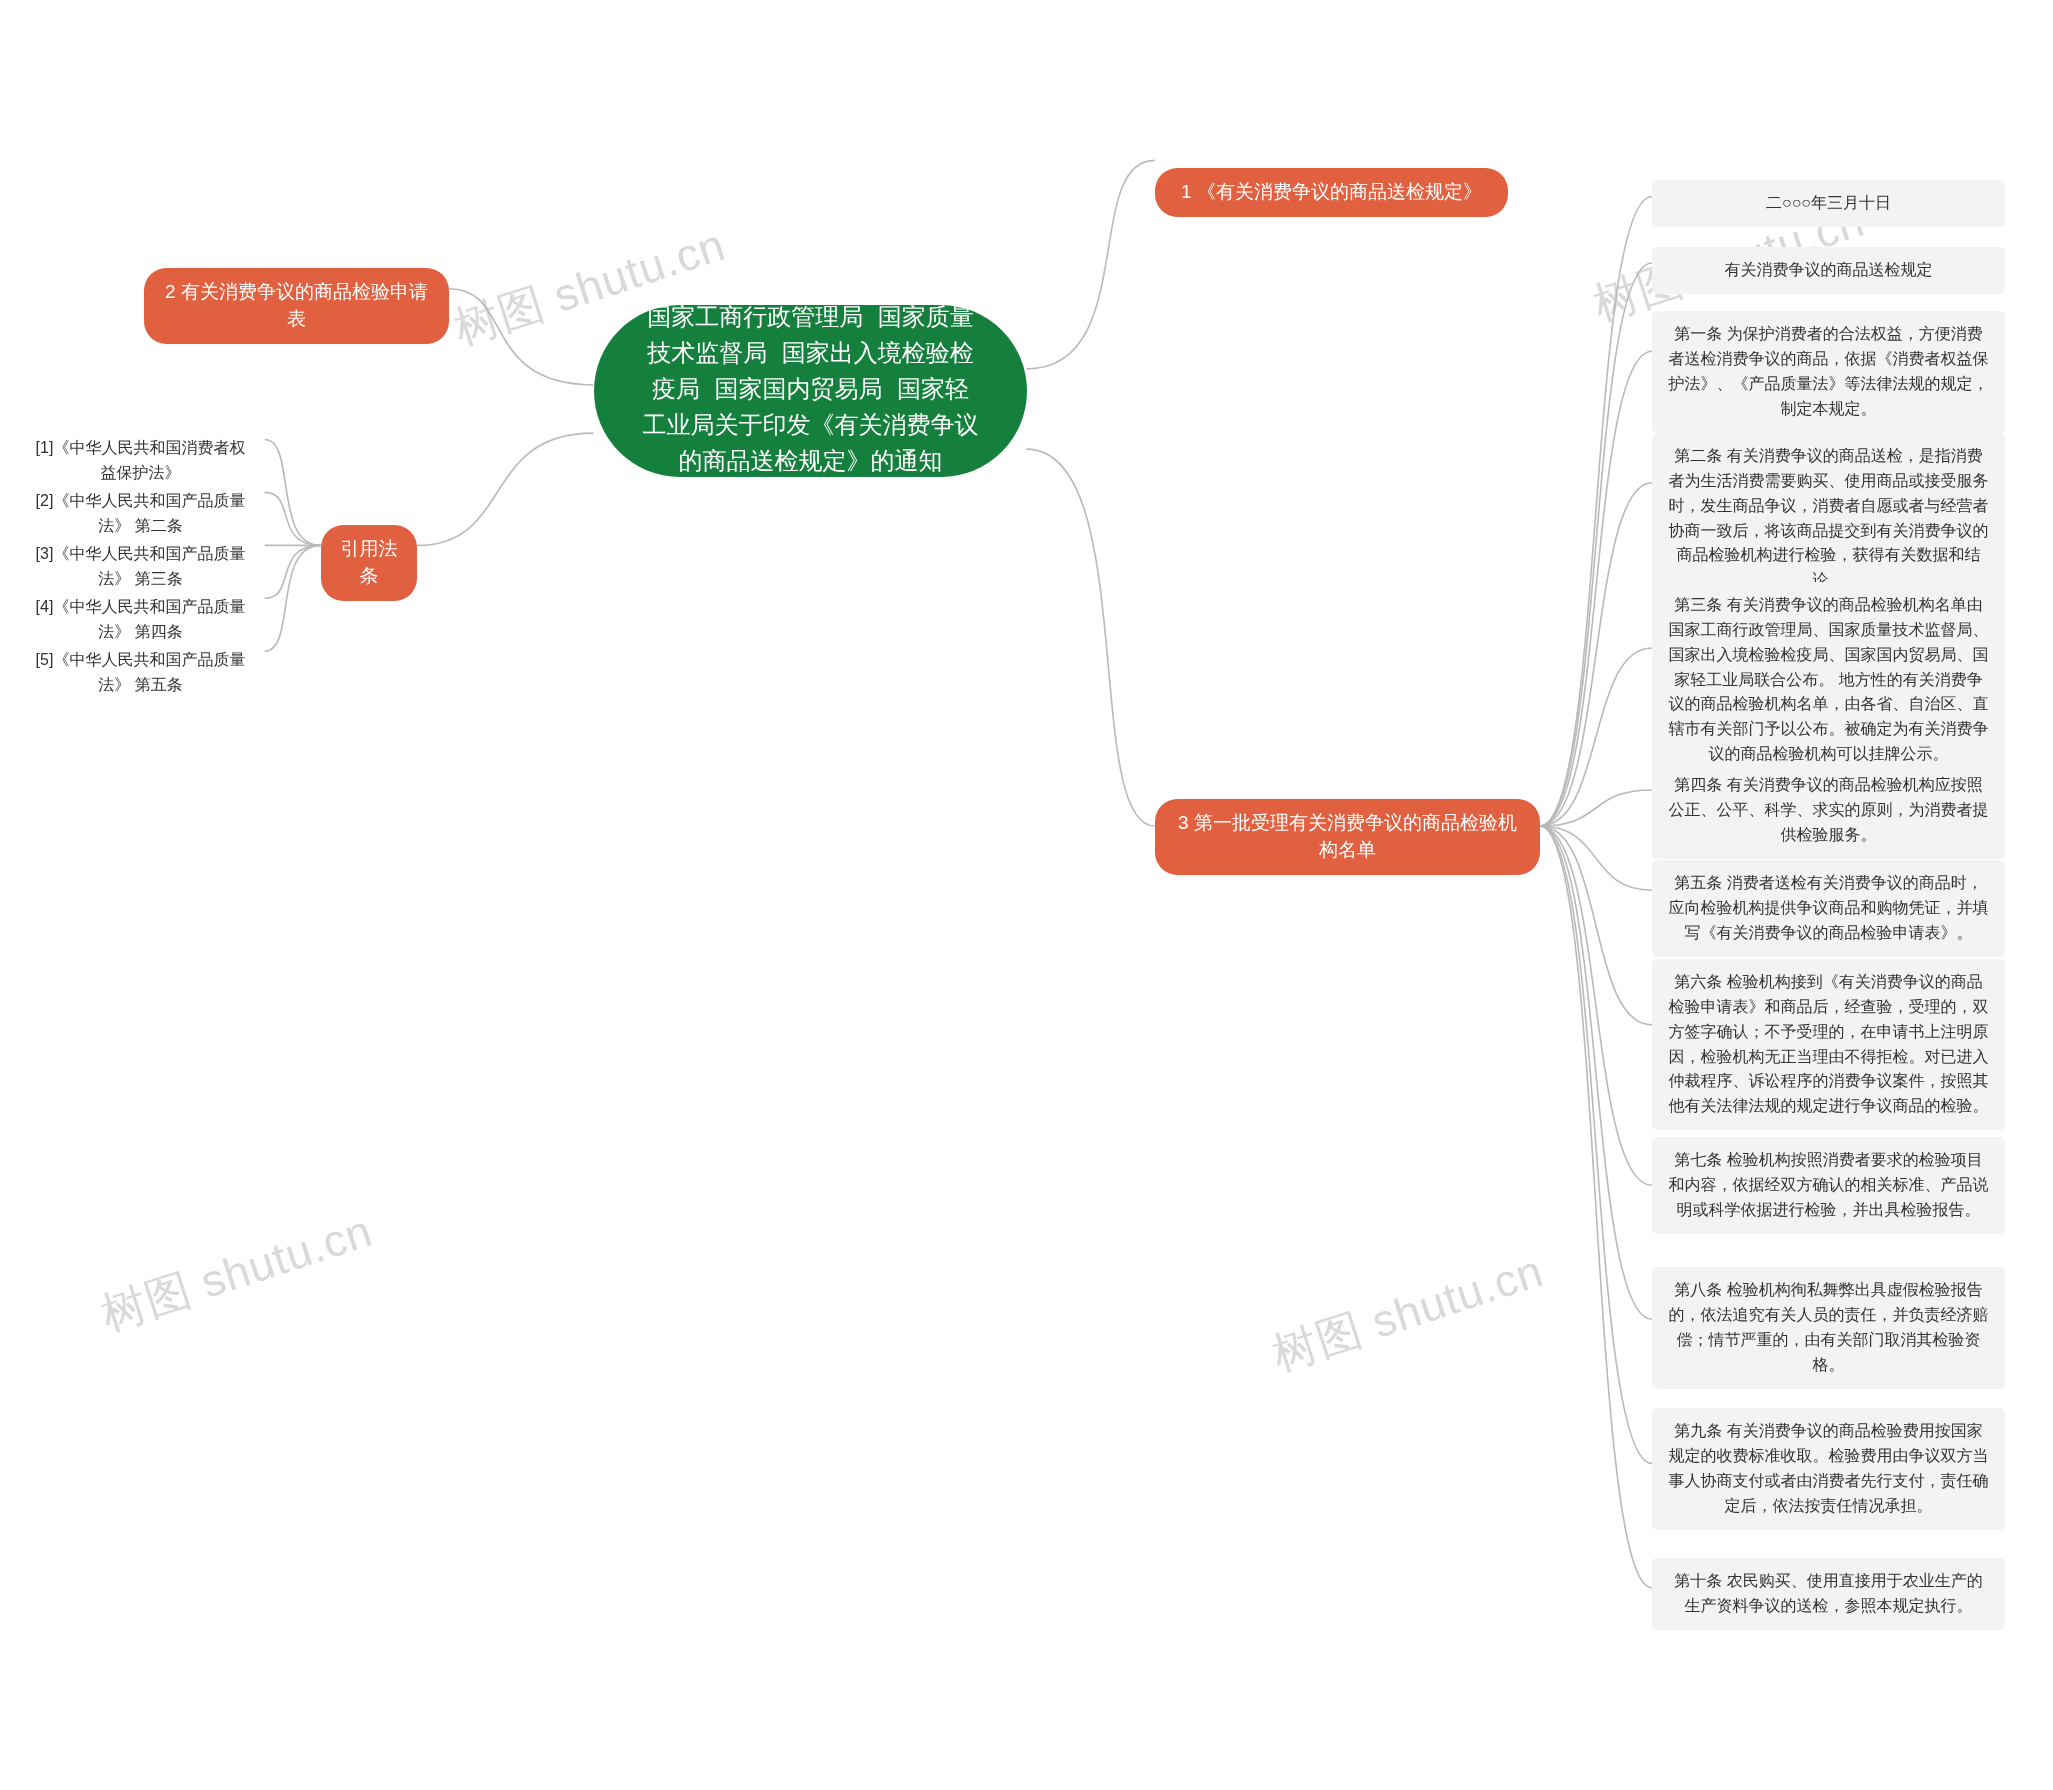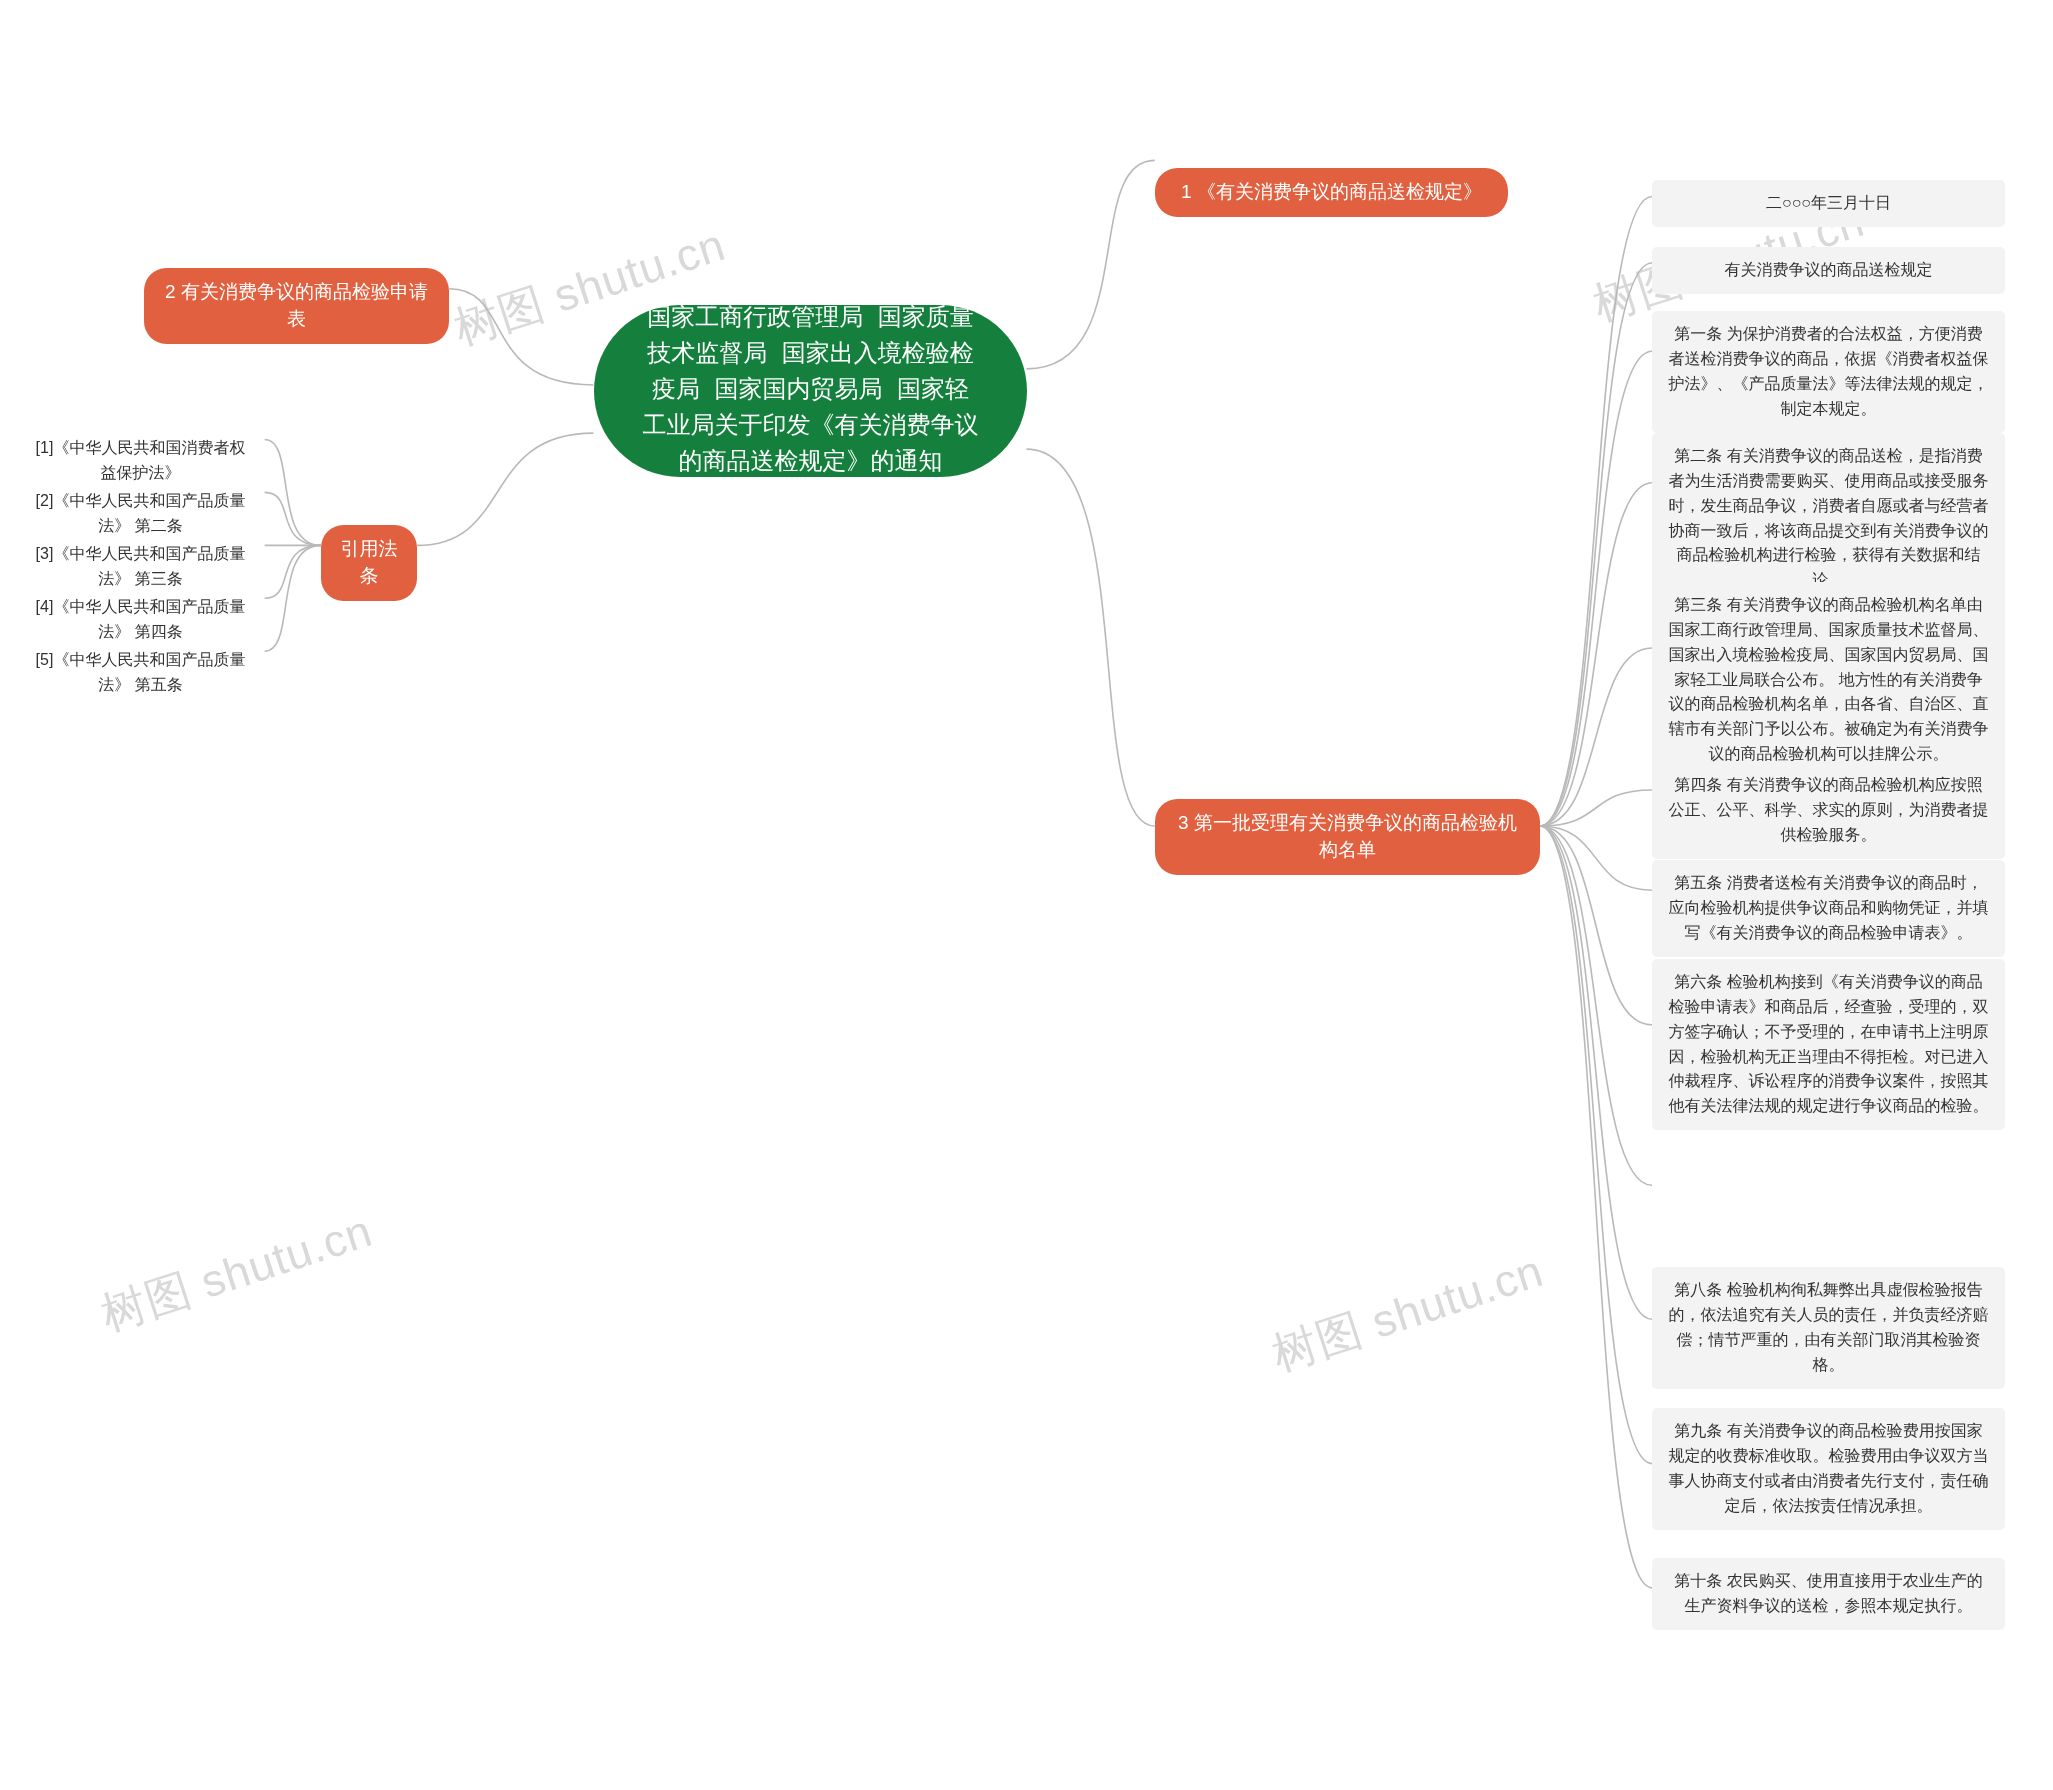--- a/index.html
+++ b/index.html
@@ -179,20 +179,23 @@
   </div>
   <div class="node leaf" style="left:1652px; top:762px; width:353px;">
     <span>第四条 有关消费争议的商品检验机构应按照公正、公平、科学、求实的原则，为消费者提供检验服务。</span>
   </div>
   <div class="node leaf" style="left:1652px; top:860px; width:353px;">
     <span>第五条 消费者送检有关消费争议的商品时，应向检验机构提供争议商品和购物凭证，并填写《有关消费争议的商品检验申请表》。</span>
   </div>
   <div class="node leaf" style="left:1652px; top:959px; width:353px;">
     <span>第六条 检验机构接到《有关消费争议的商品检验申请表》和商品后，经查验，受理的，双方签字确认；不予受理的，在申请书上注明原因，检验机构无正当理由不得拒检。对已进入仲裁程序、诉讼程序的消费争议案件，按照其他有关法律法规的规定进行争议商品的检验。</span>
   </div>
+  <div class="node leaf" style="left:1652px; top:1137px; width:353px;">
+    <span>第七条 检验机构按照消费者要求的检验项目和内容，依据经双方确认的相关标准、产品说明或科学依据进行检验，并出具检验报告。</span>
+  </div>
   <div class="node leaf" style="left:1652px; top:1267px; width:353px;">
     <span>第八条 检验机构徇私舞弊出具虚假检验报告的，依法追究有关人员的责任，并负责经济赔偿；情节严重的，由有关部门取消其检验资格。</span>
   </div>
   <div class="node leaf" style="left:1652px; top:1408px; width:353px;">
     <span>第九条 有关消费争议的商品检验费用按国家规定的收费标准收取。检验费用由争议双方当事人协商支付或者由消费者先行支付，责任确定后，依法按责任情况承担。</span>
   </div>
   <div class="node leaf" style="left:1652px; top:1558px; width:353px;">
     <span>第十条 农民购买、使用直接用于农业生产的生产资料争议的送检，参照本规定执行。</span>
   </div>
 

